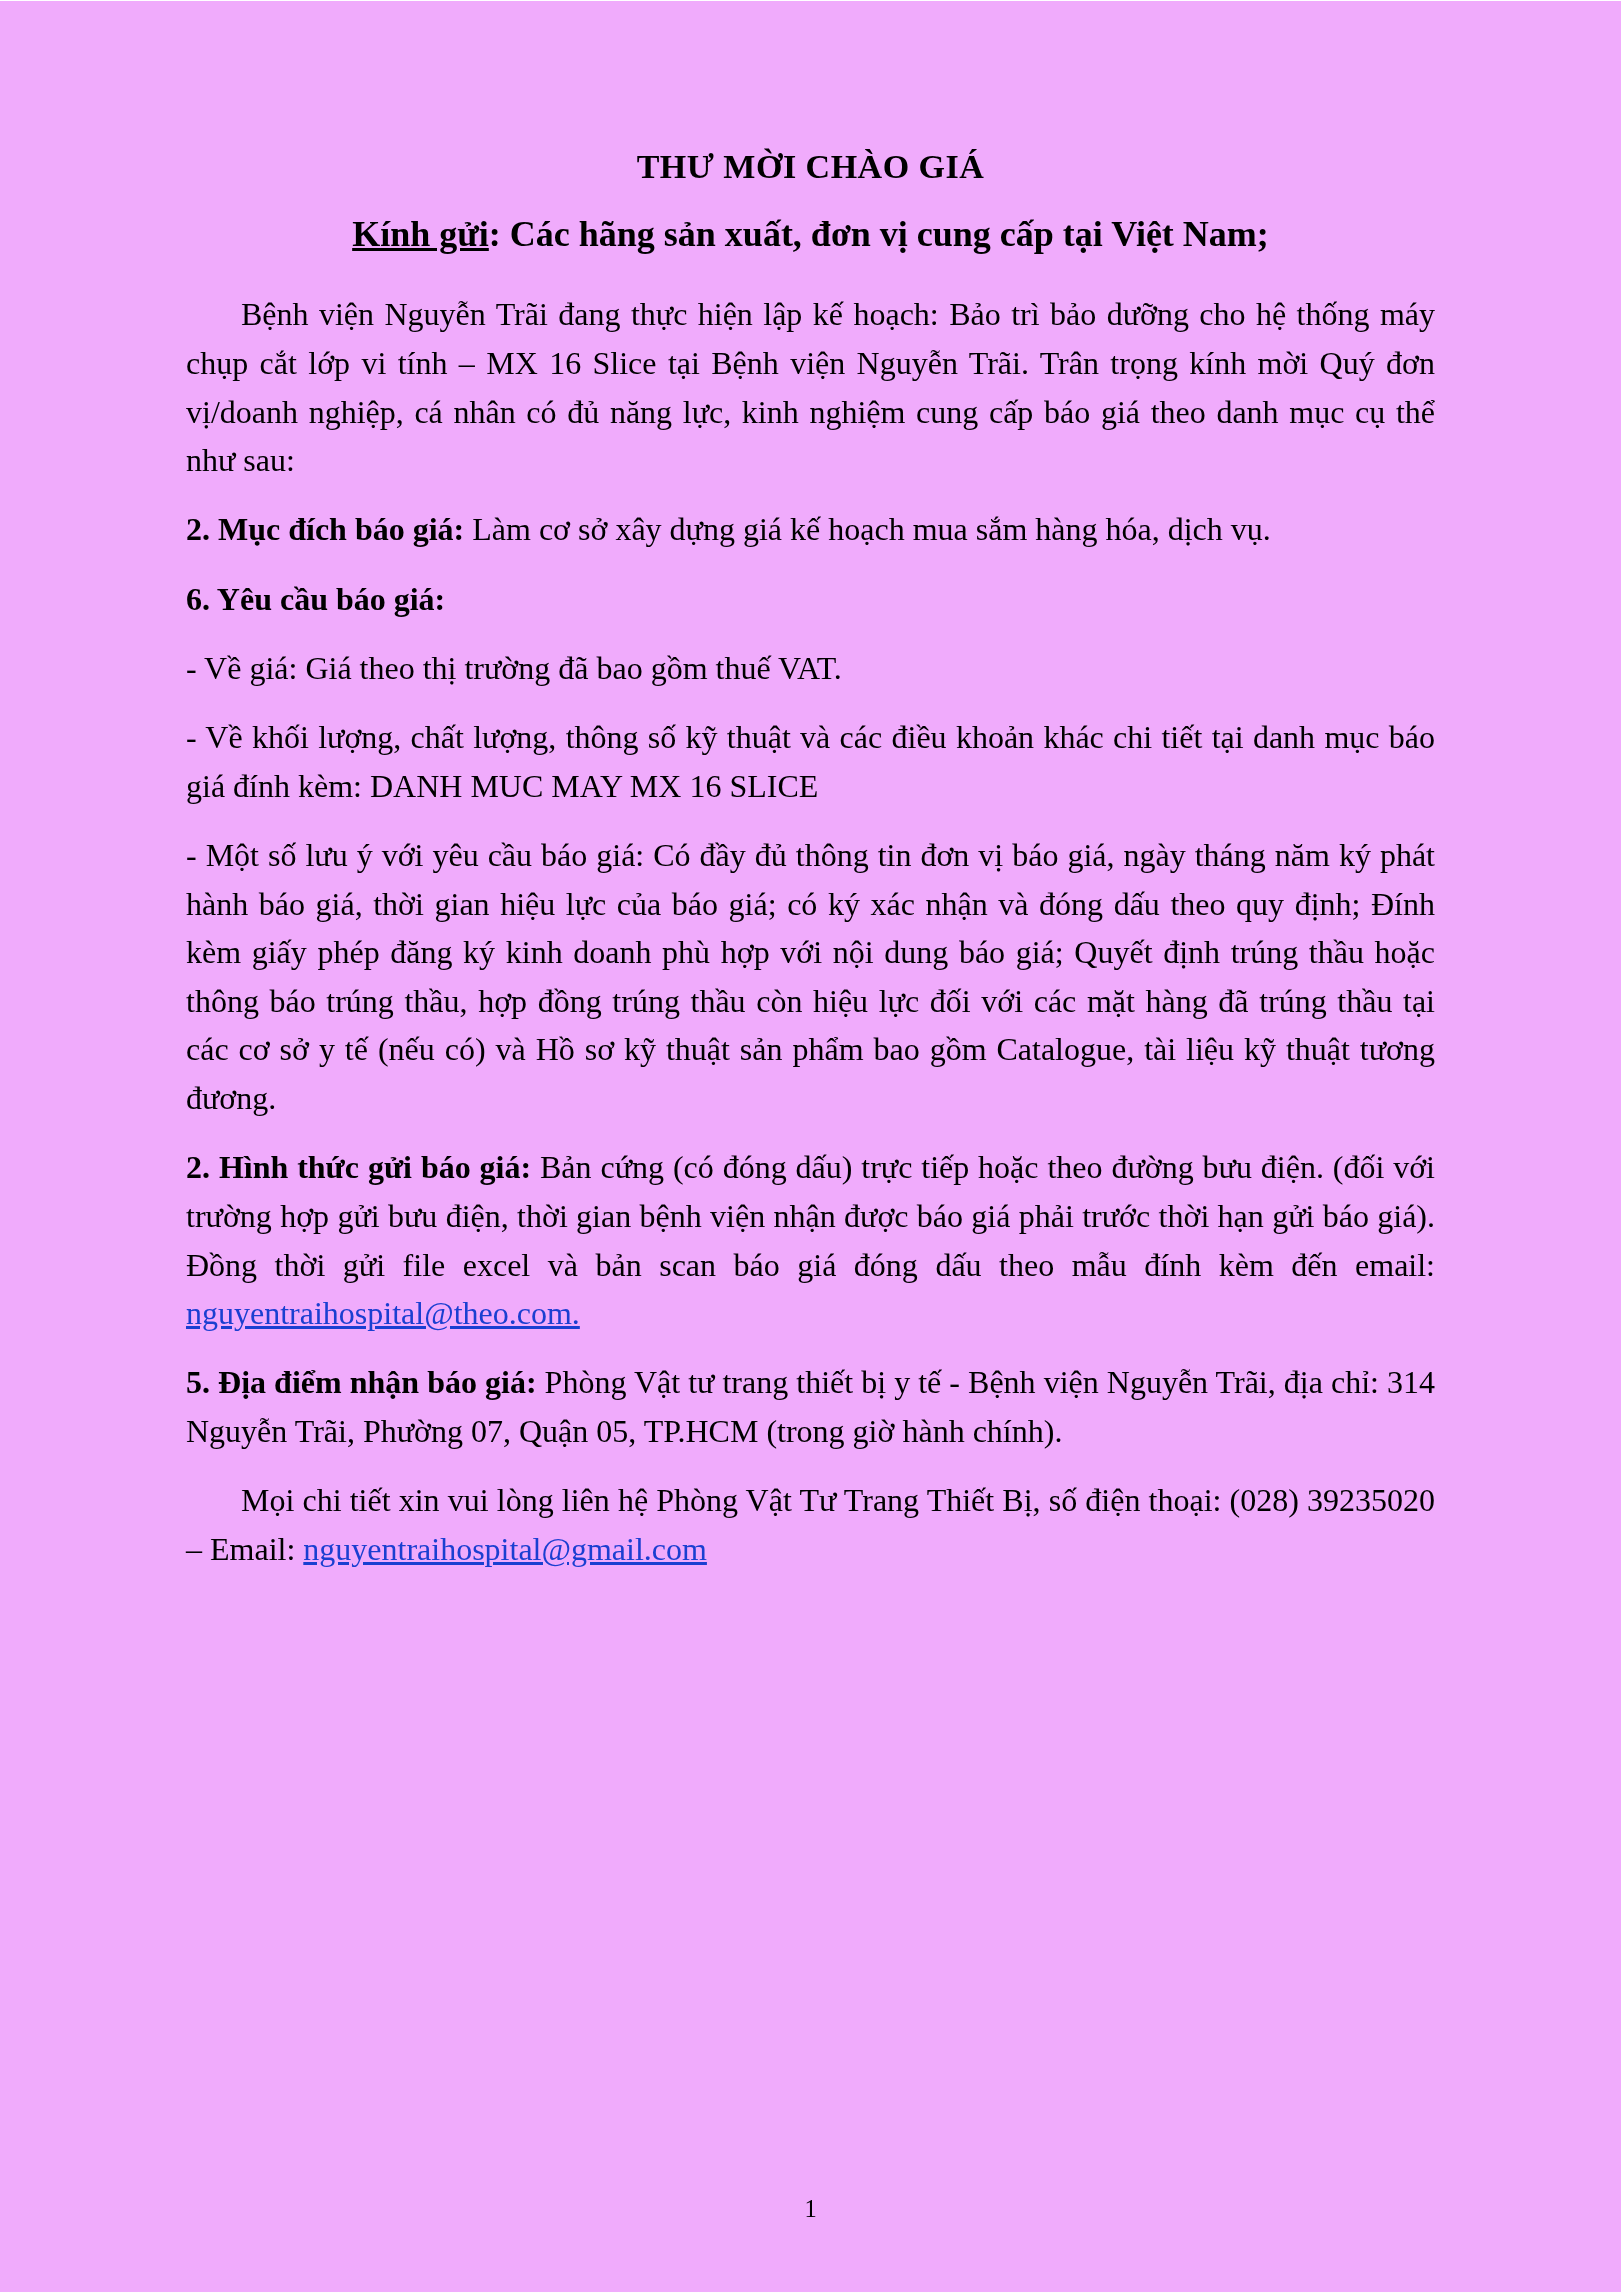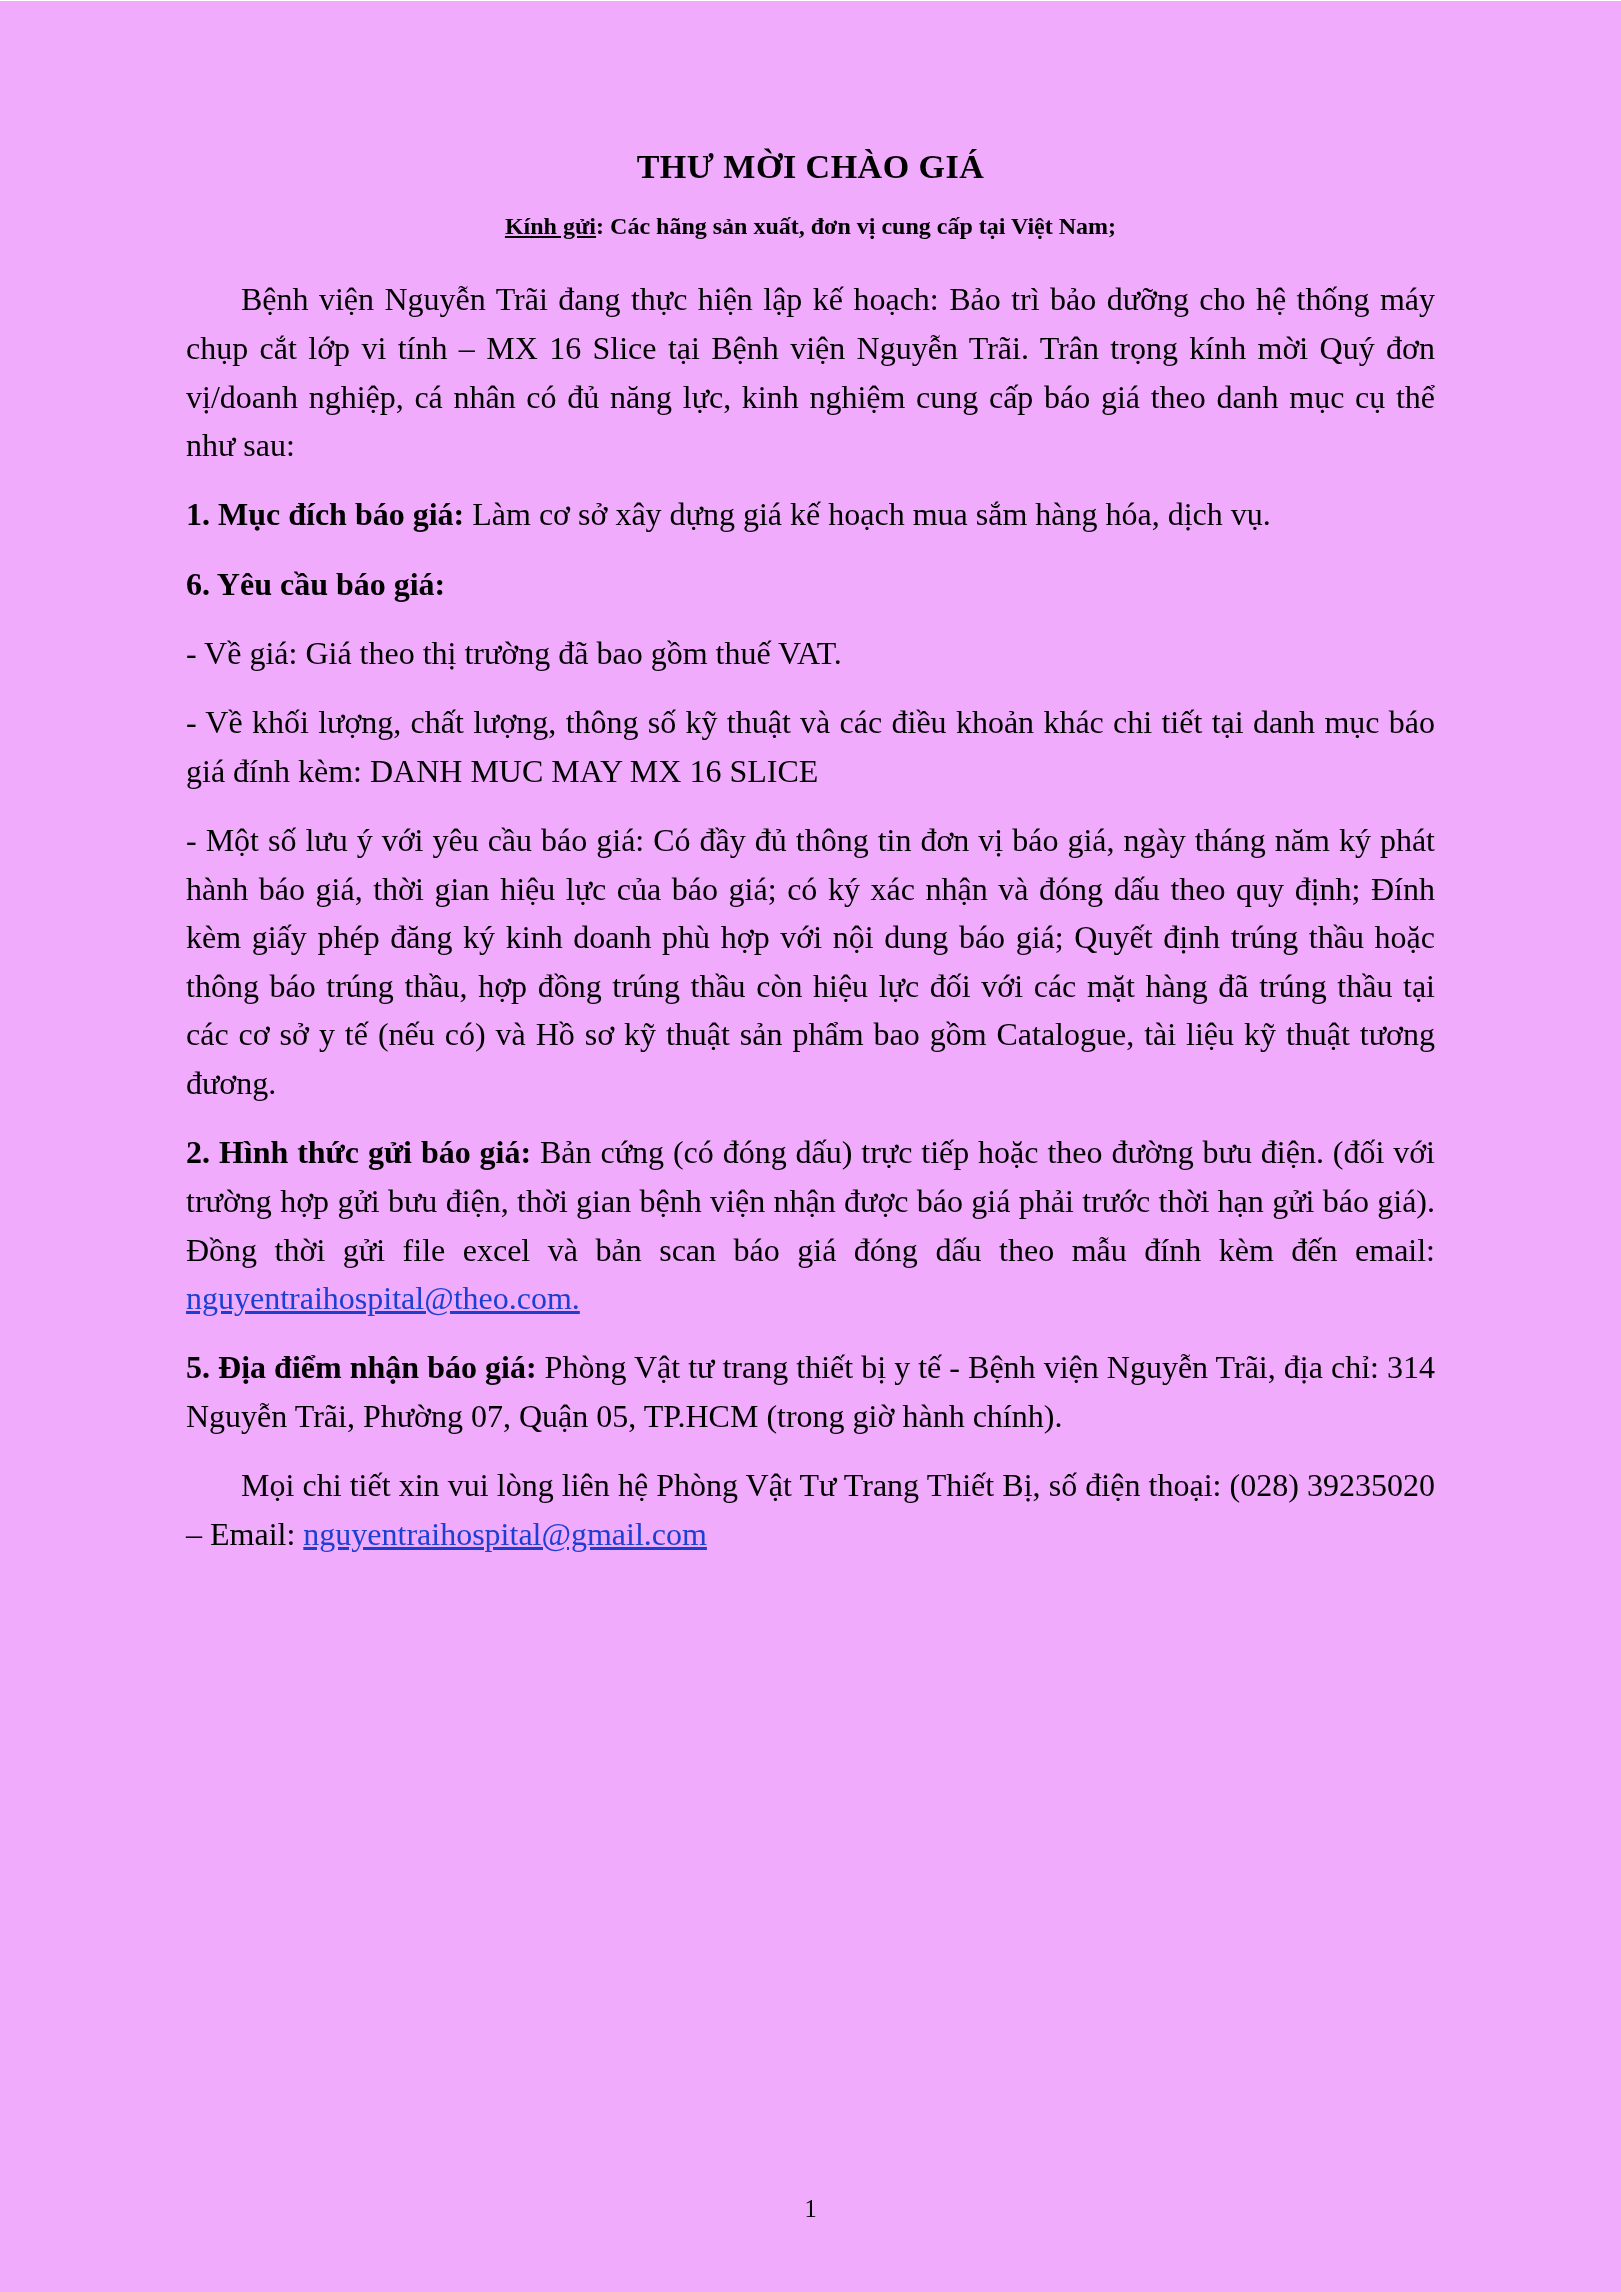--- a/index.html
+++ b/index.html
@@ -22,21 +22,21 @@
   }
   .doc-title {
     text-align: center;
     font-size: 34px;
     font-weight: bold;
     letter-spacing: 0.5px;
     margin: 0 0 27.4px 0;
   }
   .addressee {
     text-align: center;
-    font-size: 24px;
+    font-size: 36px;
     font-weight: bold;
     margin: 0 0 35px 0;
   }
   .addressee .underlined {
     text-decoration: underline;
     font-weight: bold;
   }
   p.body-text {
     font-size: 32px;
     line-height: 1.52;
@@ -72,21 +72,21 @@
 
   <div class="doc-title">THƯ MỜI CHÀO GIÁ</div>
 
   <div class="addressee">
     <span class="underlined">Kính gửi</span><span>: </span><span>Các hãng sản xuất, đơn vị cung cấp tại Việt Nam;</span>
   </div>
 
   <p class="body-text indent">Bệnh viện Nguyễn Trãi đang thực hiện lập kế hoạch: Bảo trì bảo dưỡng cho hệ thống máy chụp cắt lớp vi tính – MX 16 Slice tại Bệnh viện Nguyễn Trãi. Trân trọng kính mời Quý đơn vị/doanh nghiệp, cá nhân có đủ năng lực, kinh nghiệm cung cấp báo giá theo danh mục cụ thể như sau:</p>
 
   <p class="body-text">
-    <span class="b">1. Mục đích báo giá:</span><span> Làm cơ sở xây dựng giá kế hoạch mua sắm hàng hóa, dịch vụ.</span>
+    <span class="b">2. Mục đích báo giá:</span><span> Làm cơ sở xây dựng giá kế hoạch mua sắm hàng hóa, dịch vụ.</span>
   </p>
 
 
   <p class="body-text">
     <span class="b">6. Yêu cầu báo giá:</span>
   </p>
 
   <p class="body-text">- Về giá: Giá theo thị trường đã bao gồm thuế VAT.</p>
 
   <p class="body-text">- Về khối lượng, chất lượng, thông số kỹ thuật và các điều khoản khác chi tiết tại danh mục báo giá đính kèm: DANH MUC MAY MX 16 SLICE</p>

